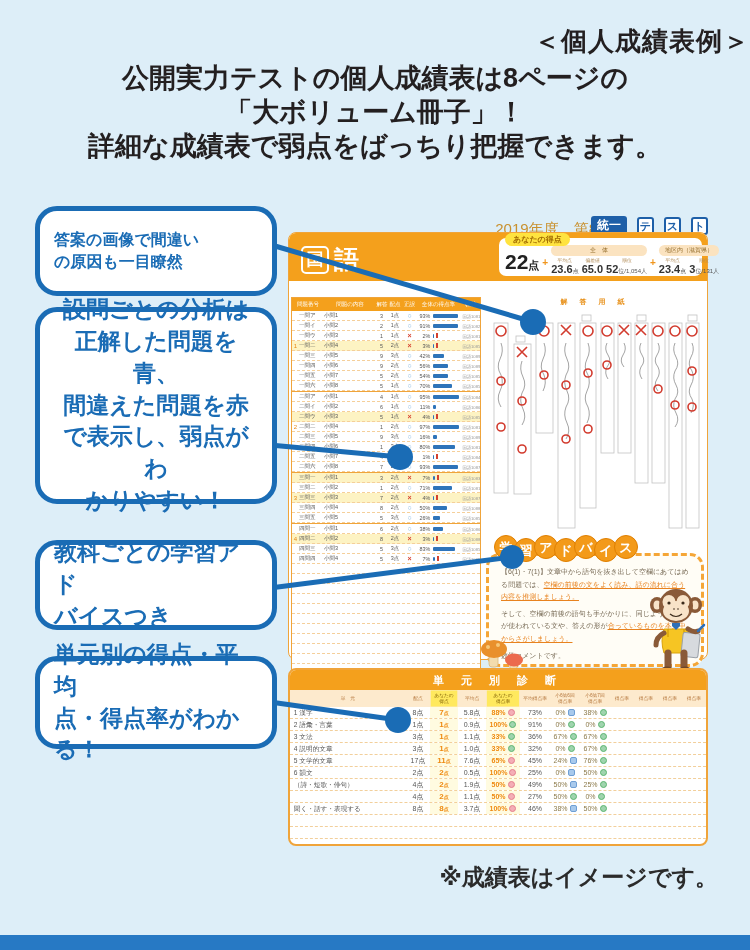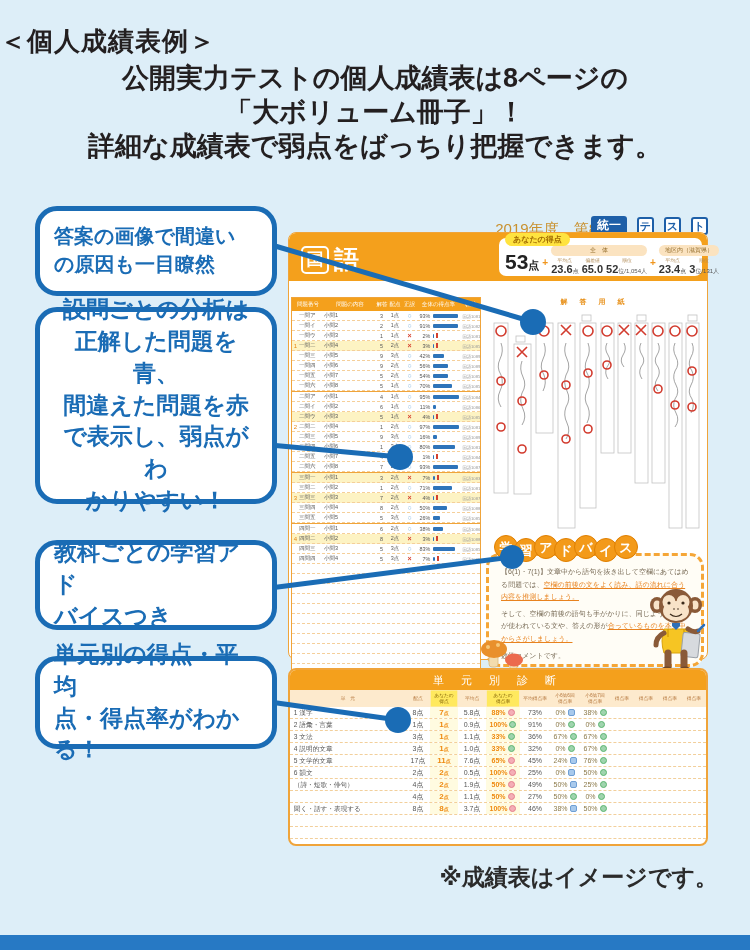--- a/index.html
+++ b/index.html
@@ -1,27 +1,27 @@
 <!DOCTYPE html>
 <html><head>
 <meta charset="utf-8">
 <style>
   html,body{margin:0;padding:0;background:#cfe6f4;}
   .page{position:relative;width:750px;height:950px;background:#ddeef8;overflow:hidden;
         font-family:"Liberation Sans","DejaVu Sans",sans-serif;}
   
-  .page-title{position:absolute;top:24px;left:0;right:0;text-align:left;
+  .page-title{position:absolute;top:24px;left:0;right:0;text-align:right;
     font-size:26px;font-weight:bold;color:#231f20;letter-spacing:1px;}
   .page-subtitle{position:absolute;top:62px;left:0;right:0;text-align:center;
     font-size:27px;font-weight:bold;color:#231f20;line-height:1.25;white-space:pre-line;}
   
   .callout{position:absolute;box-sizing:border-box;background:#fff;border:5px solid #1a6cb5;
     border-radius:22px;color:#1a6cb5;font-weight:bold;display:flex;align-items:center;
     padding:8px 14px;white-space:pre-line;line-height:1.38;z-index:5;}
-  .c1{left:35px;top:206px;width:242px;height:90px;font-size:20px;}
+  .c1{left:35px;top:206px;width:242px;height:90px;font-size:16px;}
   .c2{left:35px;top:307px;width:242px;height:197px;font-size:23px;text-align:center;}
   .c3{left:35px;top:540px;width:242px;height:90px;font-size:23px;}
   .c4{left:35px;top:656px;width:242px;height:93px;font-size:23px;}
   .c5{left:30px;top:764px;width:258px;height:123px;font-size:22px;}
   .connectors{position:absolute;left:0;top:0;z-index:4;pointer-events:none;}
   
   .report{position:absolute;left:288px;top:218px;width:420px;height:442px;z-index:1;}
   .edition{position:absolute;top:2px;right:96px;font-size:15px;font-weight:normal;color:#c9912f;}
   .logo{position:absolute;top:-2px;right:0;display:flex;gap:10px;align-items:center;}
   .logo-solid{background:#1e5fa8;color:#fff;font-weight:bold;font-size:12px;
@@ -87,21 +87,21 @@
   .advice-box{position:absolute;top:12px;left:0;right:0;bottom:4px;border:3px dashed #f5a637;
     border-radius:14px;background:#fffdf6;padding:10px 12px 6px;box-sizing:border-box;
     font-size:7px;line-height:1.8;color:#776a55;}
   .advice-box p{margin:0 0 4px;}
   .advice-box .hl{color:#e8821e;text-decoration:underline;}
   .monkey{position:absolute;right:-6px;bottom:-8px;z-index:3;}
   .mushrooms{position:absolute;left:-8px;bottom:-10px;z-index:3;}
   
   .unit-panel{position:absolute;left:288px;top:668px;width:420px;height:178px;background:#fff;
     border:2px solid #f0a43a;border-radius:8px;box-sizing:border-box;overflow:hidden;z-index:1;}
-  .unit-title{height:20px;background:#f4a01c;color:#fff;font-size:11px;font-weight:normal;
+  .unit-title{height:20px;background:#f4a01c;color:#fff;font-size:11px;font-weight:bold;
     letter-spacing:7px;text-align:center;line-height:20px;}
   .u-grid{display:grid;grid-template-columns:116px 24px 28px 28px 34px 30px 30px 30px 24px 24px 24px 24px;}
   .u-grouprow{height:13px;align-items:center;}
   .u-now{grid-column:2/7;background:#1e5fa8;color:#fff;font-size:8px;font-weight:bold;
     text-align:center;line-height:13px;letter-spacing:2px;}
   .u-hist{grid-column:7/13;color:#e8891b;font-size:8px;font-weight:bold;text-align:center;
     line-height:13px;letter-spacing:3px;border-left:1px solid #f0a43a;}
   .u-headrow{height:17px;background:#fdeacd;align-items:center;}
   .u-headrow div{font-size:5px;color:#b4753a;text-align:center;white-space:pre-line;
     line-height:1.15;transform:scale(.95);}
@@ -165,21 +165,21 @@
     </div>
 
     <div class="report-body">
       <div class="rp-head">
         <div class="subject">
           <span class="subject-badge">国</span>
           <span class="subject-rest">語</span>
         </div>
         <div class="score-card">
           <span class="your-pill">あなたの得点</span>
-          <span class="big-score"><span>53</span><small>点</small></span>
+          <span class="big-score"><span>22</span><small>点</small></span>
           <span class="plus-sep">+</span>
           <div class="grp">
             <div class="grp-head">全　体</div>
             <div class="grp-stats">
               <div class="stat">
                 <span class="lb">平均点</span>
                 <span class="vl"><span>23.6</span><small>点</small></span>
               </div>
               <div class="stat">
                 <span class="lb">偏差値</span>

